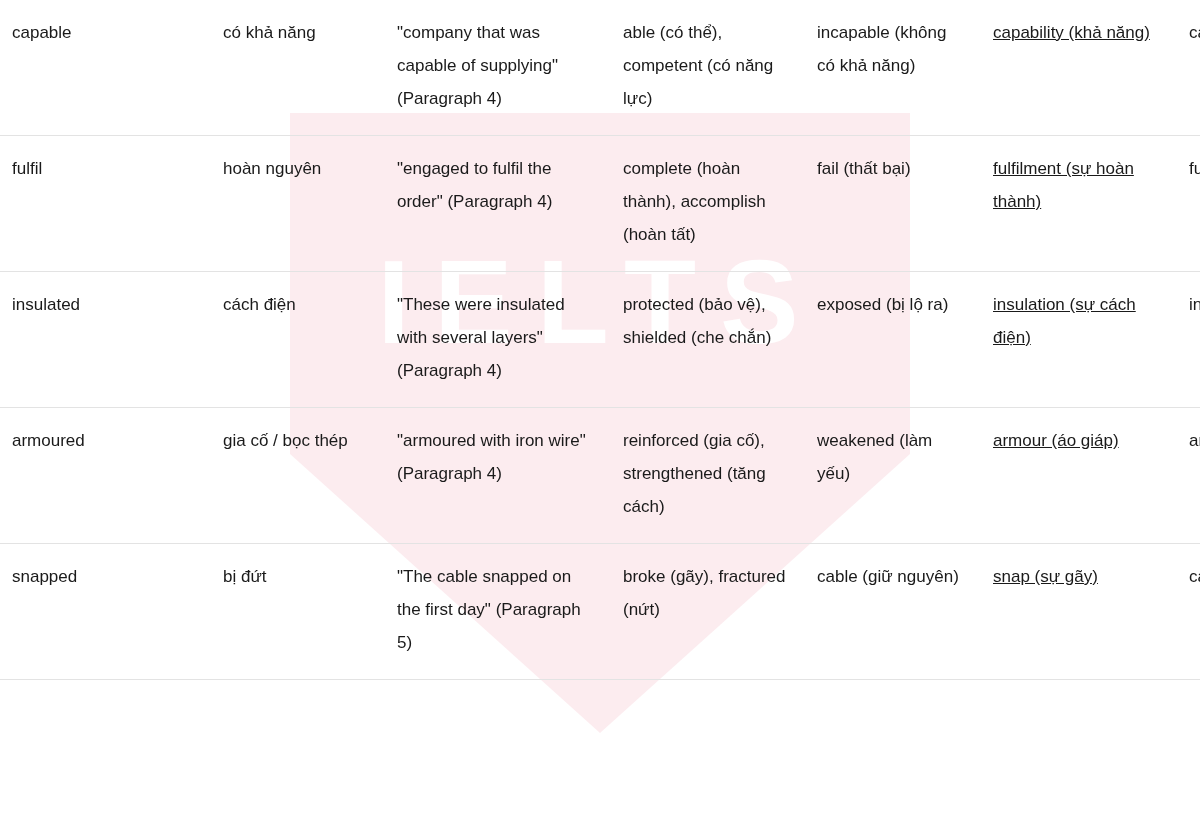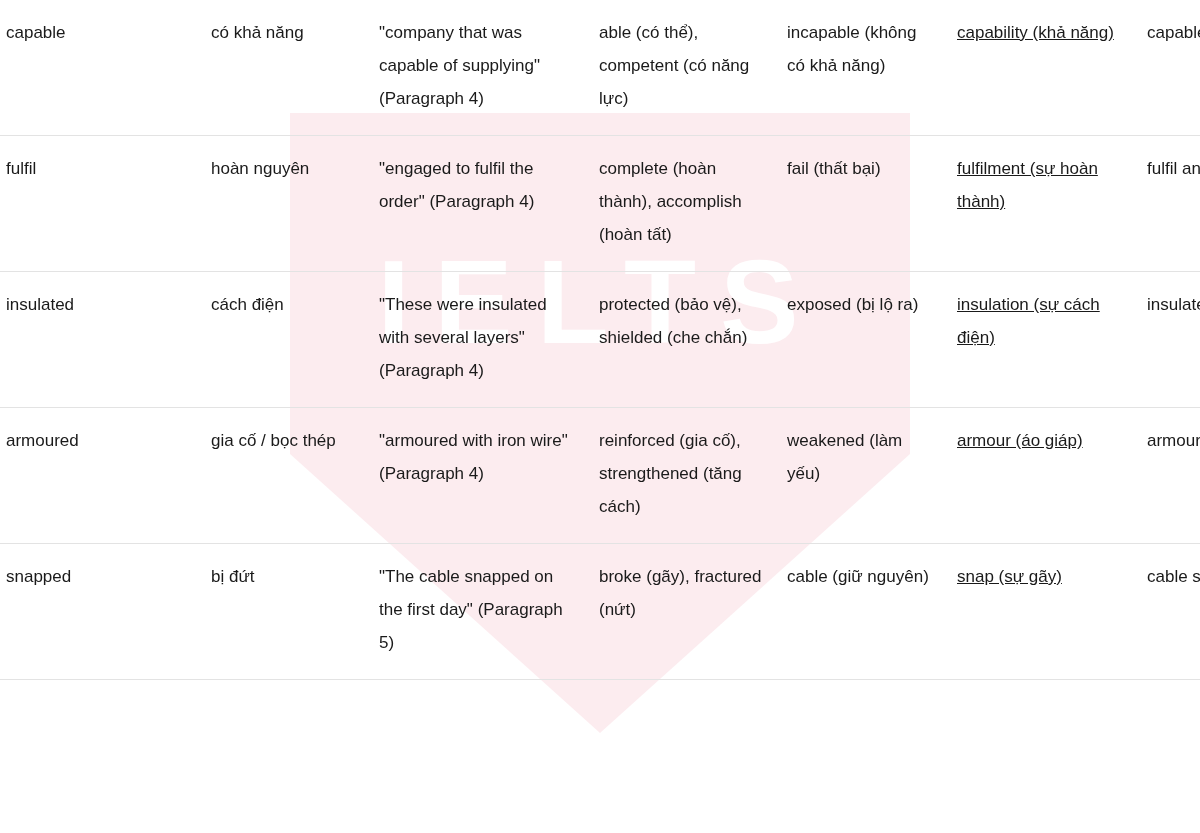--- a/index.html
+++ b/index.html
@@ -53,21 +53,21 @@
   
   .vocab-table {
     position: relative;
     z-index: 10;
     width: 1200px;
     border-collapse: collapse;
     table-layout: fixed;
   }
   .vocab-table td {
     vertical-align: top;
-    padding: 16px 14px 20px 6px;
+    padding: 16px 14px 20px 12px;
     font-size: 17px;
     line-height: 33px;
     border-bottom: 1px solid #e3e3e3;
     background: transparent;
     word-wrap: break-word;
   }
   .vocab-table tr:first-child td { border-top: none; }
   .col-word   { width: 185px; padding-left: 16px; }
   .col-vi     { width: 148px; }
   .col-ctx    { width: 200px; }

